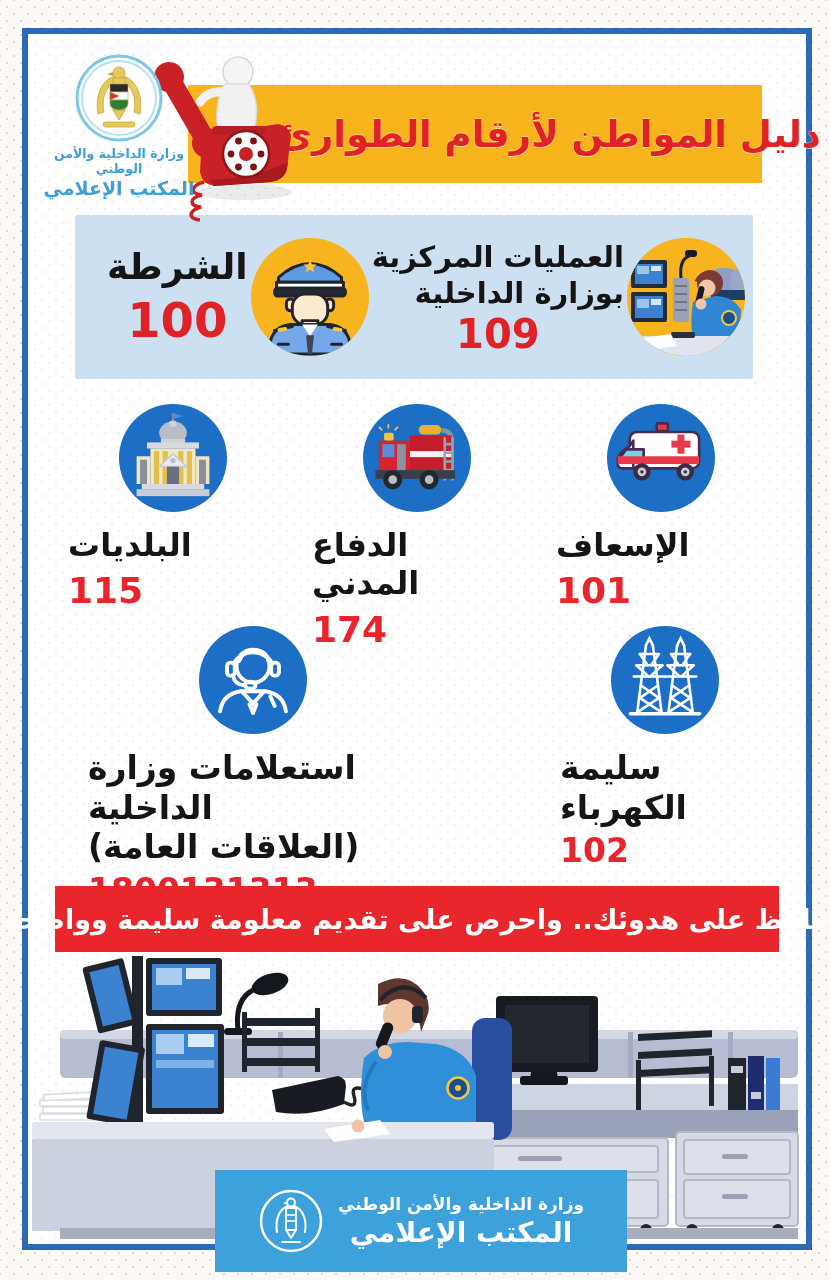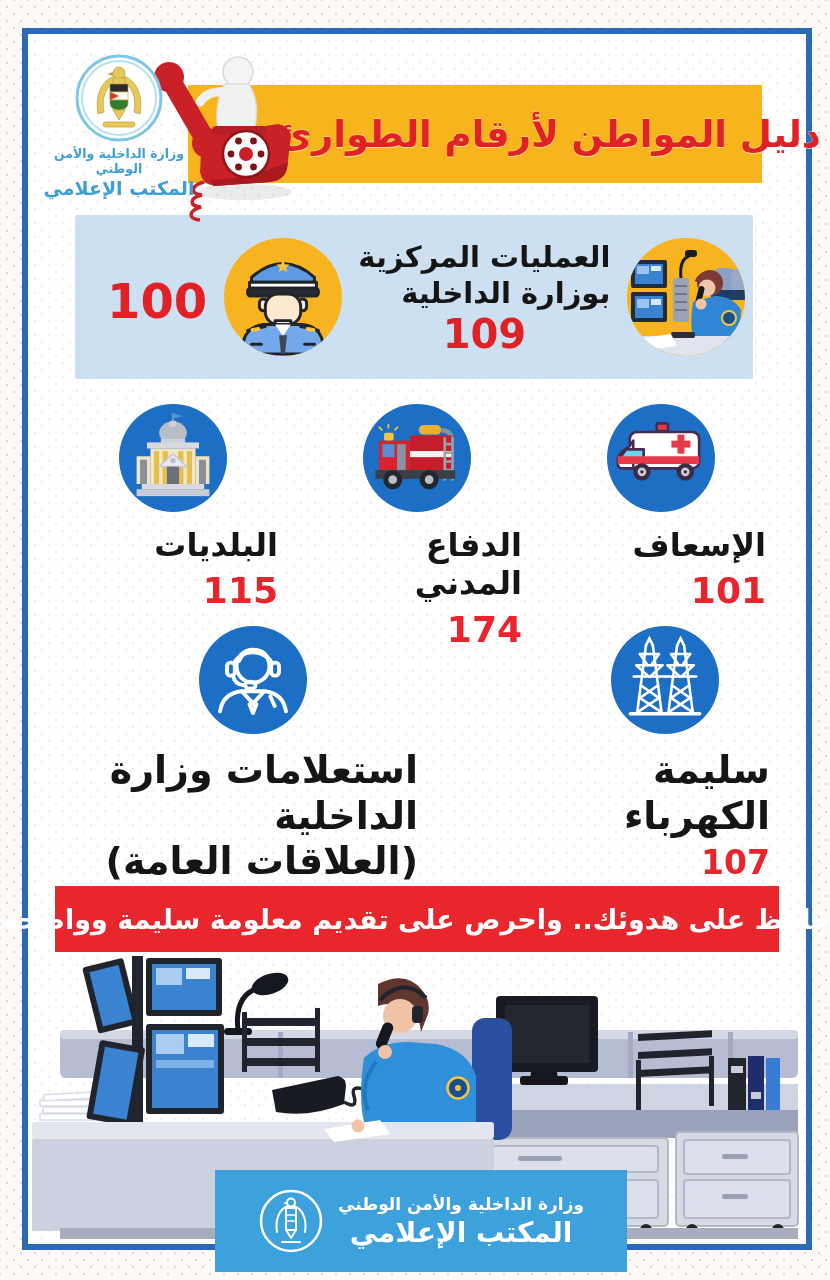--- a/index.html
+++ b/index.html
@@ -50,30 +50,30 @@
   .ops-label{font-size:29px;font-weight:800;color:#151515;line-height:1.25;text-align:right;}
   .big-num{color:#e02227;font-weight:700;font-family:"DejaVu Sans","Liberation Sans",sans-serif;}
   .ops-num{font-size:40px;line-height:1.05;margin-top:2px;}
   .police-textblock{text-align:center;direction:rtl;margin-left:6px;}
   .police-label{font-size:36px;font-weight:800;color:#151515;line-height:1.1;}
   .police-num{font-size:48px;line-height:1.1;margin-top:8px;}
   
   .svc-row{position:absolute;left:0;width:778px;display:flex;direction:rtl;justify-content:space-between;box-sizing:border-box;}
   .row1{top:370px;padding:0 40px;}
   .row2{top:592px;padding:0 36px 0 60px;}
-  .svc{width:210px;text-align:right;}
+  .svc{width:210px;text-align:left;}
   .svc.wide{width:330px;}
   .bcircle{
     width:108px;height:108px;border-radius:50%;background:#1c6fc4;margin:0 auto 14px auto;
     display:flex;align-items:center;justify-content:center;overflow:hidden;
   }
   .svc-label{direction:rtl;font-size:32px;font-weight:800;color:#151515;line-height:1.2;}
   .svc-label .sub{display:block;}
   .svc-num{font-size:36px;font-weight:800;color:#e8242c;margin-top:6px;}
-  .row2 .svc-label{font-size:38px;}
+  .row2 .svc-label{font-size:33px;}
   .row2 .svc-num{font-size:33px;margin-top:4px;}
   
   .notice{
     position:absolute;left:27px;top:852px;width:724px;height:66px;background:#e9262c;
     display:flex;align-items:center;justify-content:center;direction:rtl;
     color:#ffffff;font-size:27px;font-weight:800;white-space:nowrap;
   }
   
   .scene{position:absolute;left:0;top:892px;width:778px;height:316px;}
   
@@ -233,20 +233,21 @@
               <line x1="96" y1="94" x2="78" y2="90"></line>
             <line x1="28" y1="108" x2="38" y2="108"></line>
               <line x1="82" y1="108" x2="92" y2="108"></line>
           </g>
           <rect x="27" y="91" width="10" height="4" rx="2" fill="#f5c542" transform="rotate(-8 32 93)"></rect>
           <rect x="83" y="91" width="10" height="4" rx="2" fill="#f5c542" transform="rotate(8 88 93)"></rect>
         </svg>
       </div>
 
       <div class="police-textblock">
+        <div class="police-label">الشرطة</div>
         <div class="big-num police-num">100</div>
       </div>
     </div>
 
     <div class="svc-row row1">
       <div class="svc">
         <div class="bcircle">
           <svg viewBox="0 0 120 120" width="104" height="104">
             <g stroke="#472b52" stroke-width="3" stroke-linejoin="round">
               <rect x="24" y="30" width="80" height="42" rx="8" fill="#ffffff"></rect>
@@ -359,21 +360,21 @@
               <line x1="67" y1="30" x2="89" y2="30"></line>
                 <line x1="63" y1="43" x2="93" y2="43"></line>
                 <line x1="60" y1="56" x2="96" y2="56"></line>
               <path d="M67,30 L76,43 M89,30 L80,43 M63,43 L77,56 M93,43 L79,56"></path>
               <path d="M68,66 L88,80 M88,66 L68,80 M66,80 L90,96 M90,80 L66,96"></path>
             </g>
             <line x1="20" y1="99" x2="100" y2="99" stroke-width="4"></line>
           </svg>
         </div>
         <div class="svc-label">سليمة الكهرباء</div>
-        <div class="svc-num">107</div>
+        <div class="svc-num">102</div>
       </div>
       <div class="svc wide">
         <div class="bcircle">
           <svg viewBox="0 0 120 120" width="104" height="104" stroke="#ffffff" stroke-width="4.5" fill="none" stroke-linecap="round" stroke-linejoin="round">
             <circle cx="60" cy="44" r="19"></circle>
             <path d="M44,38 Q49,24 66,26 Q76,28 78,38"></path>
             <path d="M36,44 A26,26 0 0 1 84,44"></path>
             <rect x="30" y="40" width="9" height="15" rx="4" fill="#1c6fc4"></rect>
             <rect x="81" y="40" width="9" height="15" rx="4" fill="#1c6fc4"></rect>
             <path d="M37,55 Q39,66 50,66"></path>

